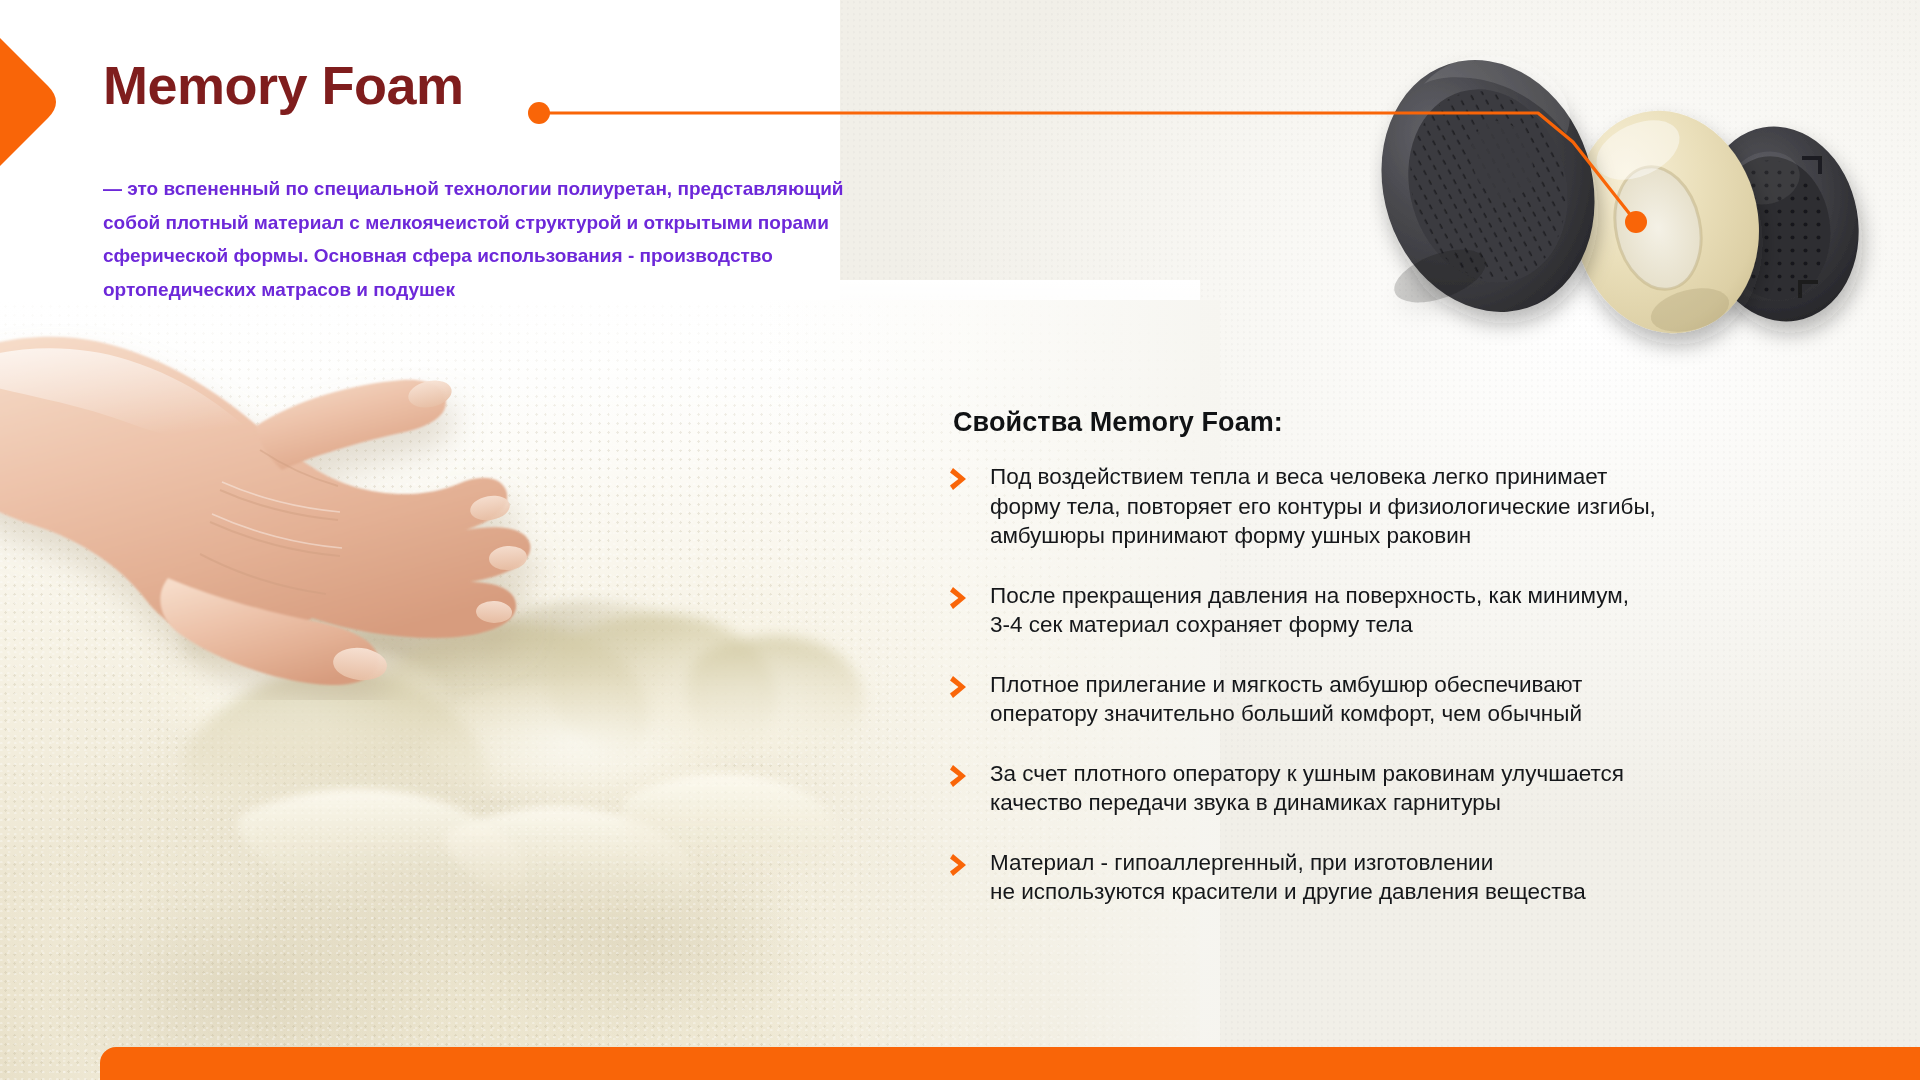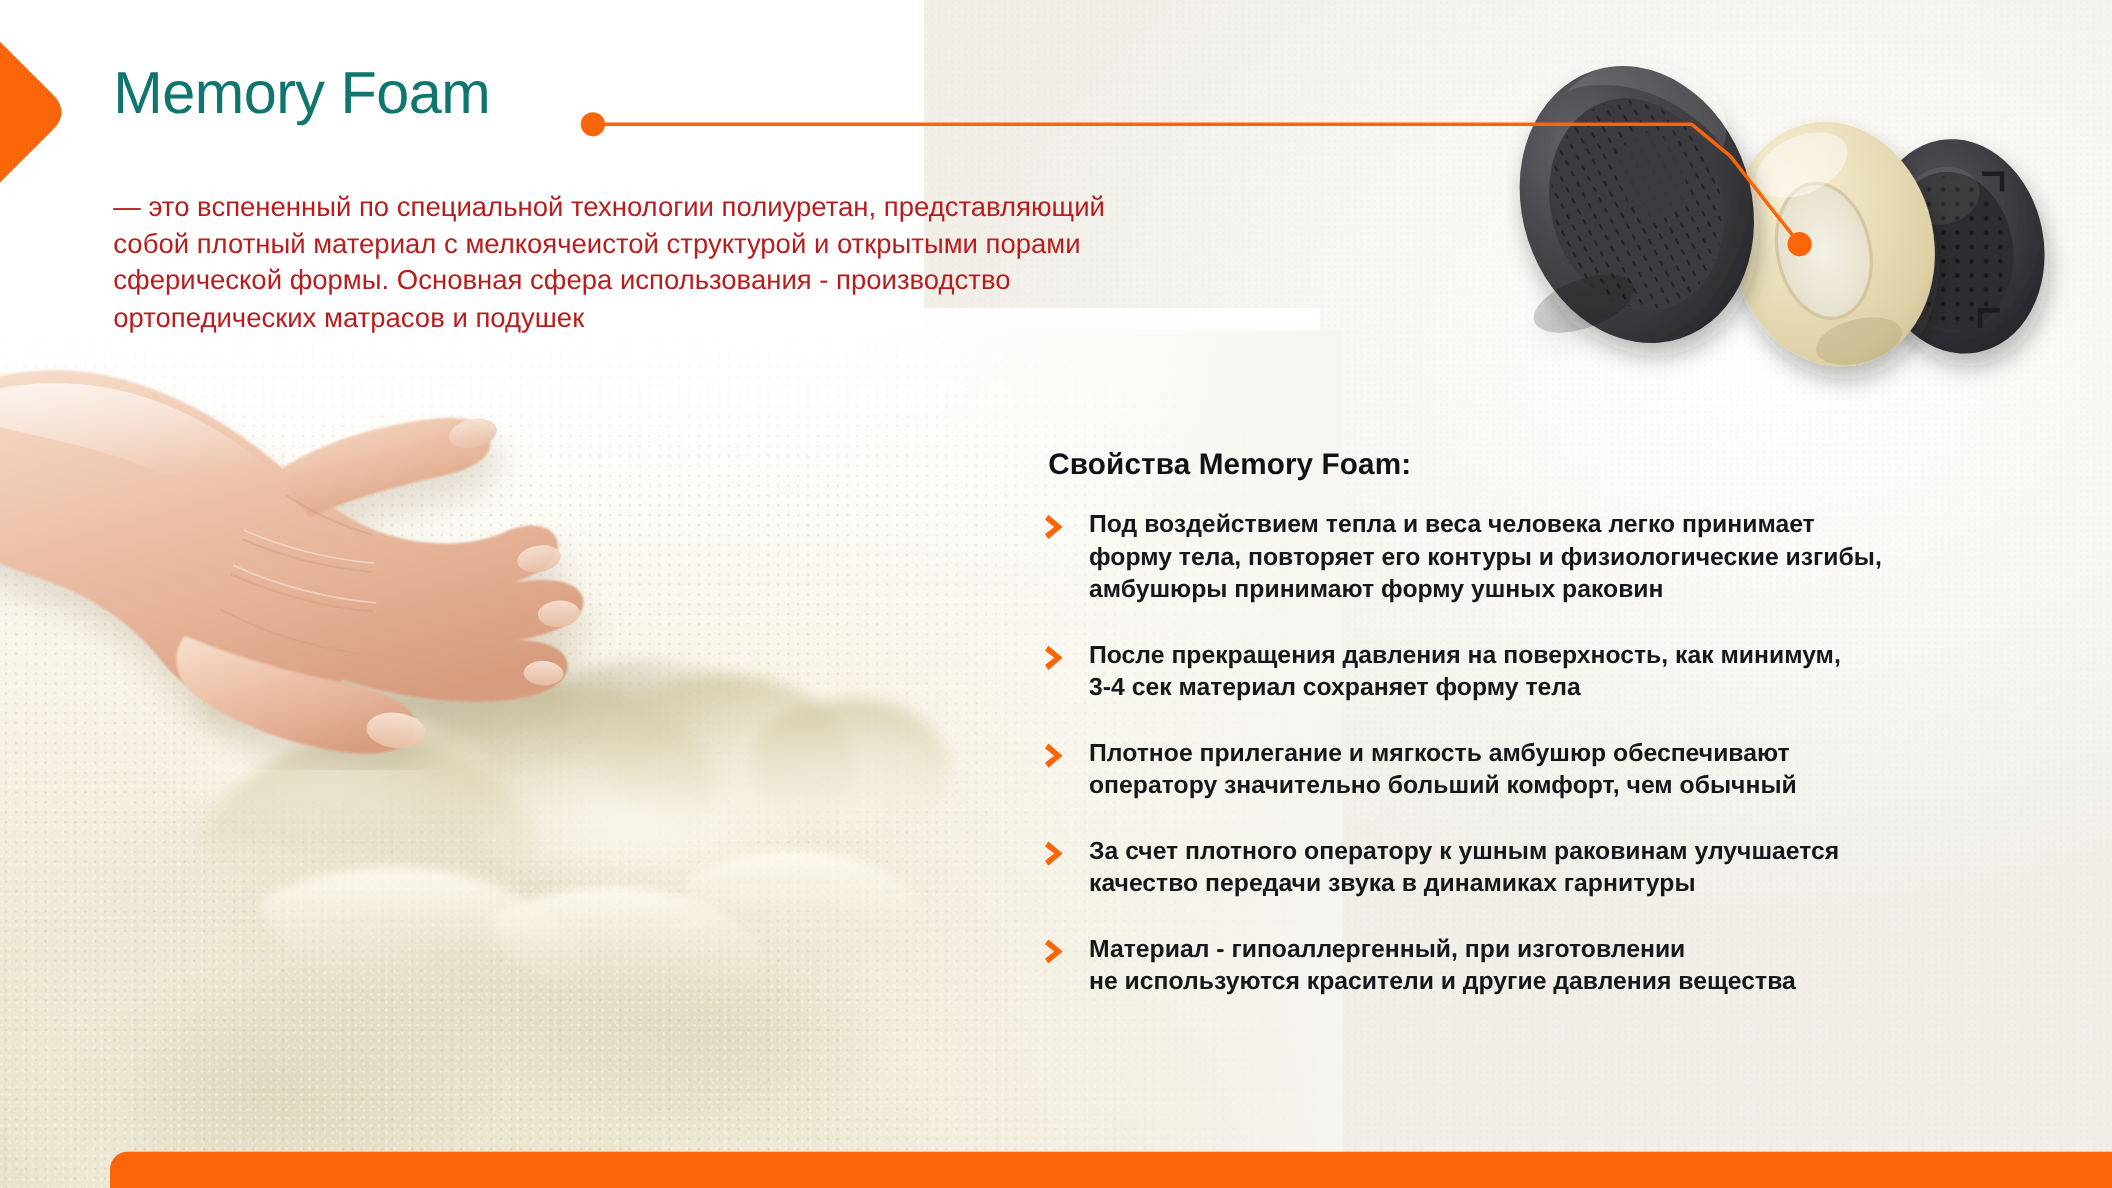--- a/index.html
+++ b/index.html
@@ -96,50 +96,51 @@
   .bottom-bar {
     position:absolute; left:100px; bottom:0; right:0; height:33px;
     background:#f96508;
     border-top-left-radius:16px;
     z-index:10;
   }
 
   
   .title {
     position:absolute; left:103px; top:58px;
-    font-size:54px; font-weight:400; letter-spacing:-.5px;
-    color:#0f766e; line-height:1;
+    font-size:54px; font-weight:700; letter-spacing:-.5px;
+    color:#7f1d1d; line-height:1;
     z-index:12; white-space:nowrap;
   }
 
   
   .leader { position:absolute; left:520px; top:90px; width:1160px; height:160px; z-index:12; pointer-events:none; }
 
   
   .intro {
     position:absolute; left:103px; top:172px; width:1150px;
-    font-size:25px; line-height:33.5px; color:#b91c1c;
+    font-size:19px; line-height:33.5px; color:#6d28d9;
     z-index:12;
+    font-weight:bold;
   }
   .intro .ln { display:block; white-space:nowrap; }
 
   
   .props { position:absolute; left:950px; top:390px; width:920px; z-index:12; }
   .props h2 {
     font-size:27px; font-weight:700; color:#101214;
     margin:17px 0 24px 3px; letter-spacing:.1px;
   }
   .prop-list { list-style:none; }
   .prop-item { display:flex; align-items:flex-start; margin-bottom:30px; }
   .prop-item:last-child { margin-bottom:12px; }
   .chev { flex:0 0 auto; width:26px; margin-right:14px; padding-top:4px; }
   .prop-text {
     font-size:22.5px; line-height:29.5px; color:#15171a;
   }
-  .prop-text .ln { display:block; white-space:nowrap;font-weight:bold; }
+  .prop-text .ln { display:block; white-space:nowrap; }
 
   
   .earpads { position:absolute; left:1370px; top:10px; width:540px; height:370px; z-index:11; }
 </style>
 </head>
 <body>
 
 <div id="stage">
 
   <div class="paper-right"></div>

